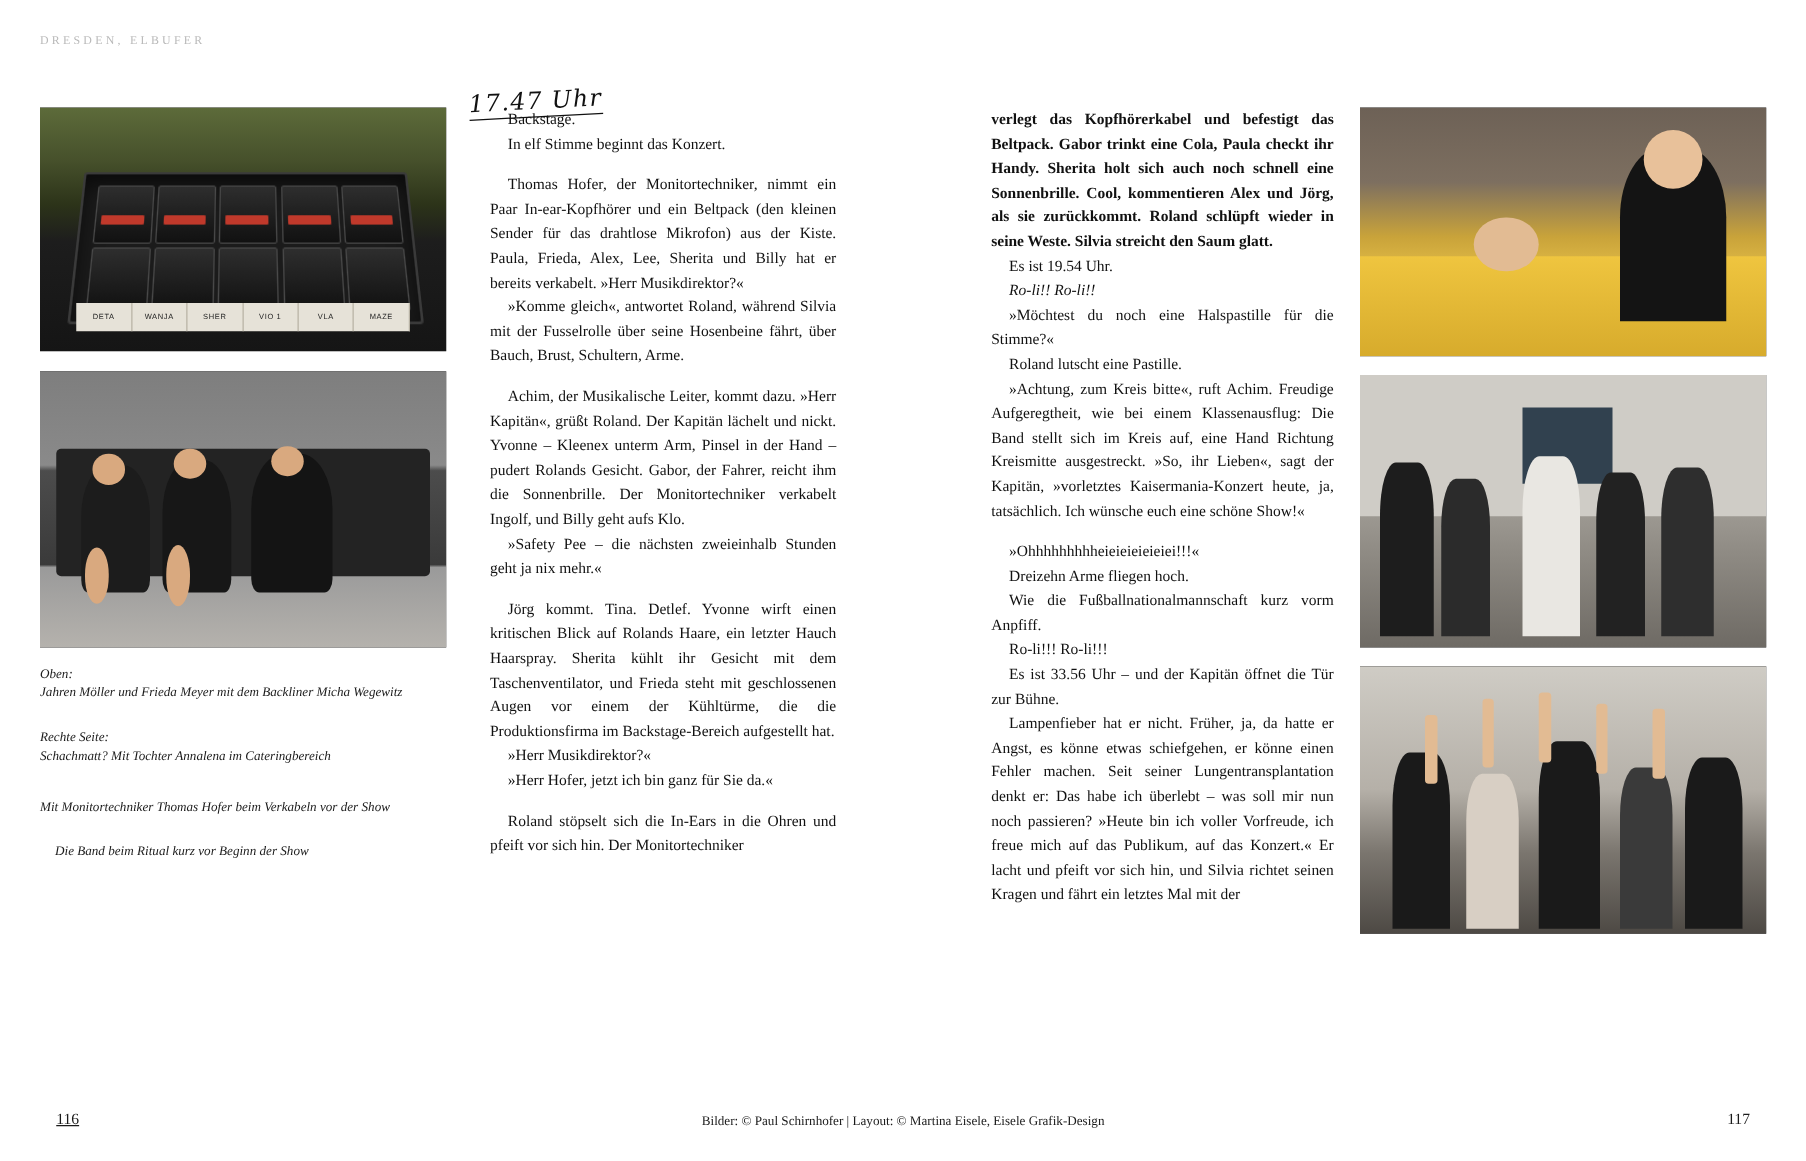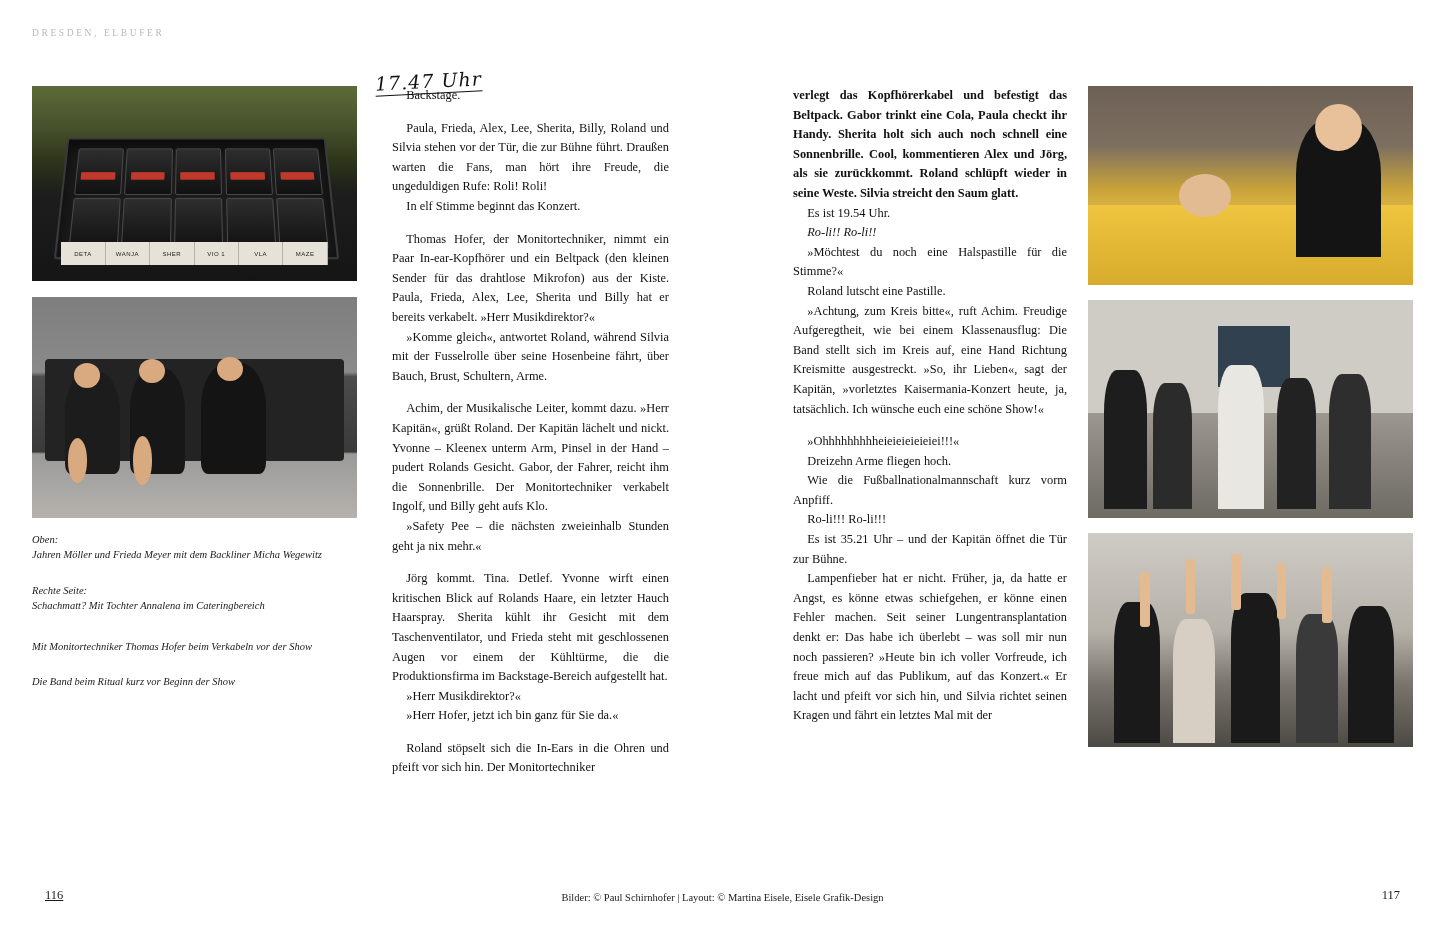--- a/index.html
+++ b/index.html
@@ -76,21 +76,21 @@
   
   .caption{
     position:absolute;left:32px;width:300px;
     font-family:"Liberation Serif", serif;
     font-style:italic;
     font-size:10.5px;line-height:1.45;color:#1a1a1a;
   }
   #caption-1{top:532px;}
   #caption-2{top:583px;}
   #caption-3{top:639px;}
-  #caption-4{top:674px;}
+  #caption-4{top:674px;margin-left:12px;}
 
   
   .col{
     position:absolute;top:86px;width:277px;
     font-size:12.4px;line-height:1.58;
     text-align:justify;
     color:#111;
   }
   #col-1{left:392px;}
   #col-2{left:793px;width:274px;}
@@ -241,21 +241,20 @@
   <div class="caption" id="caption-4">
     <div>Die Band beim Ritual kurz vor Beginn der Show</div>
   </div>
 
   <div class="handwritten">
     <span class="ul">17.47 Uhr</span>
   </div>
 
   <div class="col" id="col-1">
     <p>Backstage.</p>
-    <p class="gap">Paula, Frieda, Alex, Lee, Sherita, Billy, Roland und Silvia stehen vor der Tür, die zur Bühne führt. Draußen warten die Fans, man hört ihre Freude, die ungeduldigen Rufe: Roli! Roli!</p>
     <p>In elf Stimme beginnt das Konzert.</p>
     <p class="gap">Thomas Hofer, der Monitortechniker, nimmt ein Paar In-ear-Kopfhörer und ein Beltpack (den kleinen Sender für das drahtlose Mikrofon) aus der Kiste. Paula, Frieda, Alex, Lee, Sherita und Billy hat er bereits verkabelt. »Herr Musikdirektor?«</p>
     <p>»Komme gleich«, antwortet Roland, während Silvia mit der Fusselrolle über seine Hosenbeine fährt, über Bauch, Brust, Schultern, Arme.</p>
     <p class="gap">Achim, der Musikalische Leiter, kommt dazu. »Herr Kapitän«, grüßt Roland. Der Kapitän lächelt und nickt. Yvonne – Kleenex unterm Arm, Pinsel in der Hand – pudert Rolands Gesicht. Gabor, der Fahrer, reicht ihm die Sonnenbrille. Der Monitortechniker verkabelt Ingolf, und Billy geht aufs Klo.</p>
     <p>»Safety Pee – die nächsten zweieinhalb Stunden geht ja nix mehr.«</p>
     <p class="gap">Jörg kommt. Tina. Detlef. Yvonne wirft einen kritischen Blick auf Rolands Haare, ein letzter Hauch Haarspray. Sherita kühlt ihr Gesicht mit dem Taschenventilator, und Frieda steht mit geschlossenen Augen vor einem der Kühltürme, die die Produktionsfirma im Backstage-Bereich aufgestellt hat.</p>
     <p>»Herr Musikdirektor?«</p>
     <p>»Herr Hofer, jetzt ich bin ganz für Sie da.«</p>
     <p class="gap">Roland stöpselt sich die In-Ears in die Ohren und pfeift vor sich hin. Der Monitortechniker</p>
   </div>
@@ -264,21 +263,21 @@
     <p class="noindent">verlegt das Kopfhörerkabel und befestigt das Beltpack. Gabor trinkt eine Cola, Paula checkt ihr Handy. Sherita holt sich auch noch schnell eine Sonnenbrille. Cool, kommentieren Alex und Jörg, als sie zurückkommt. Roland schlüpft wieder in seine Weste. Silvia streicht den Saum glatt.</p>
     <p>Es ist 19.54 Uhr.</p>
     <p style="font-style:italic">Ro-li!! Ro-li!!</p>
     <p>»Möchtest du noch eine Halspastille für die Stimme?«</p>
     <p>Roland lutscht eine Pastille.</p>
     <p>»Achtung, zum Kreis bitte«, ruft Achim. Freudige Aufgeregtheit, wie bei einem Klassenausflug: Die Band stellt sich im Kreis auf, eine Hand Richtung Kreismitte ausgestreckt. »So, ihr Lieben«, sagt der Kapitän, »vorletztes Kaisermania-Konzert heute, ja, tatsächlich. Ich wünsche euch eine schöne Show!«</p>
     <p class="gap">»Ohhhhhhhhheieieieieieiei!!!«</p>
     <p>Dreizehn Arme fliegen hoch.</p>
     <p>Wie die Fußballnationalmannschaft kurz vorm Anpfiff.</p>
     <p style="">Ro-li!!! Ro-li!!!</p>
-    <p>Es ist 35.21 Uhr – und der Kapitän öffnet die Tür zur Bühne.</p>
+    <p>Es ist 33.56 Uhr – und der Kapitän öffnet die Tür zur Bühne.</p>
     <p>Lampenfieber hat er nicht. Früher, ja, da hatte er Angst, es könne etwas schiefgehen, er könne einen Fehler machen. Seit seiner Lungentransplantation denkt er: Das habe ich überlebt – was soll mir nun noch passieren? »Heute bin ich voller Vorfreude, ich freue mich auf das Publikum, auf das Konzert.« Er lacht und pfeift vor sich hin, und Silvia richtet seinen Kragen und fährt ein letztes Mal mit der</p>
   </div>
 
   <div class="img" id="photo-catering">
     <div class="ph">
       <div class="table"></div>
       <div class="manhead"></div>
       <div class="woman">
         <div class="face"></div>
       </div>

